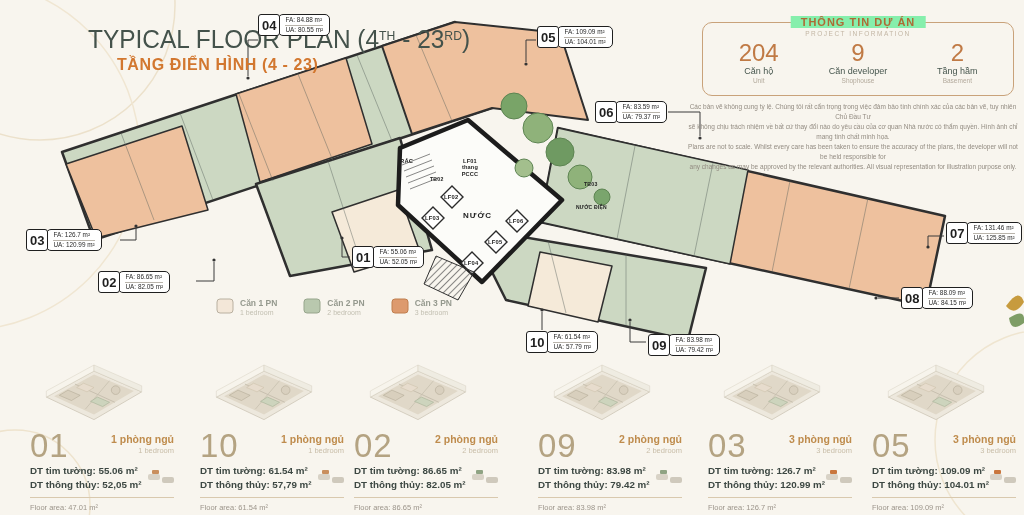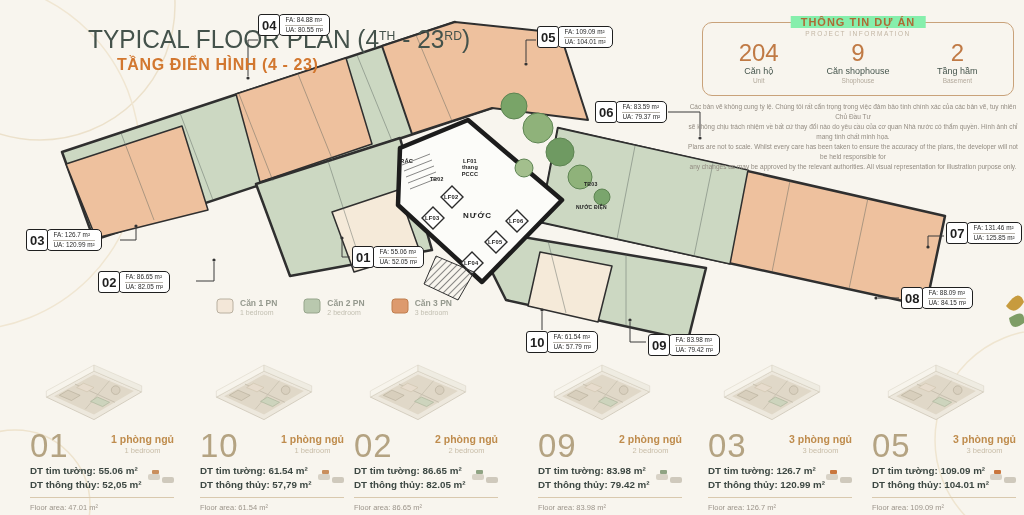--- a/index.html
+++ b/index.html
@@ -64,21 +64,21 @@
     border:1px solid #1f1f1f;border-radius:5px;background:#fff;
     margin-left:-2px;padding:1px 6px;display:flex;flex-direction:column;justify-content:center;
   }
   .co-areas span{display:block;font-size:6.4px;color:#2a2a2a;line-height:1.35;}
   .co-areas span:first-child{border-bottom:.5px solid #b9b4ab;}
   
   .card{position:absolute;top:352px;width:152px;height:156px;}
   .thumb{display:block;margin-left:6px;}
   .card-row1{display:flex;align-items:flex-start;padding:0 4px;}
   .card-num{font-size:33px;color:#b4a382;font-weight:400;line-height:.95;letter-spacing:1px;}
-  .card-bed{margin-left:auto;text-align:center;padding-top:3px;}
+  .card-bed{margin-left:auto;text-align:right;padding-top:3px;}
   .card-bed .vn{font-size:10.5px;font-weight:bold;color:#bf8c4d;}
   .card-bed .en{font-size:7.5px;color:#c8bda8;margin-top:1px;}
   .card-dts{position:relative;margin-top:3px;padding:0 4px;}
   .card-dts .dt{font-size:9.8px;font-weight:bold;color:#3d4843;line-height:1.4;}
   .mini-icon{position:absolute;right:2px;top:2px;}
   .card-divider{border:none;border-top:1px solid #d9c9ae;margin:5px 4px 4px 4px;}
   .card-en{padding:0 4px;font-size:7.5px;color:#9c958b;line-height:1.6;}
 </style>
 </head>
 <body>
@@ -192,21 +192,21 @@
   <div class="info-title">THÔNG TIN DỰ ÁN</div>
   <div class="info-sub">PROJECT INFORMATION</div>
   <div class="stats">
     <div class="stat">
       <div class="stat-value">204</div>
       <div class="stat-label">Căn hộ</div>
       <div class="stat-sublabel">Unit</div>
     </div>
     <div class="stat">
       <div class="stat-value">9</div>
-      <div class="stat-label">Căn shophouse</div>
+      <div class="stat-label">Căn developer</div>
       <div class="stat-sublabel">Shophouse</div>
     </div>
     <div class="stat">
       <div class="stat-value">2</div>
       <div class="stat-label">Tầng hầm</div>
       <div class="stat-sublabel">Basement</div>
     </div>
   </div>
 </div>
 

